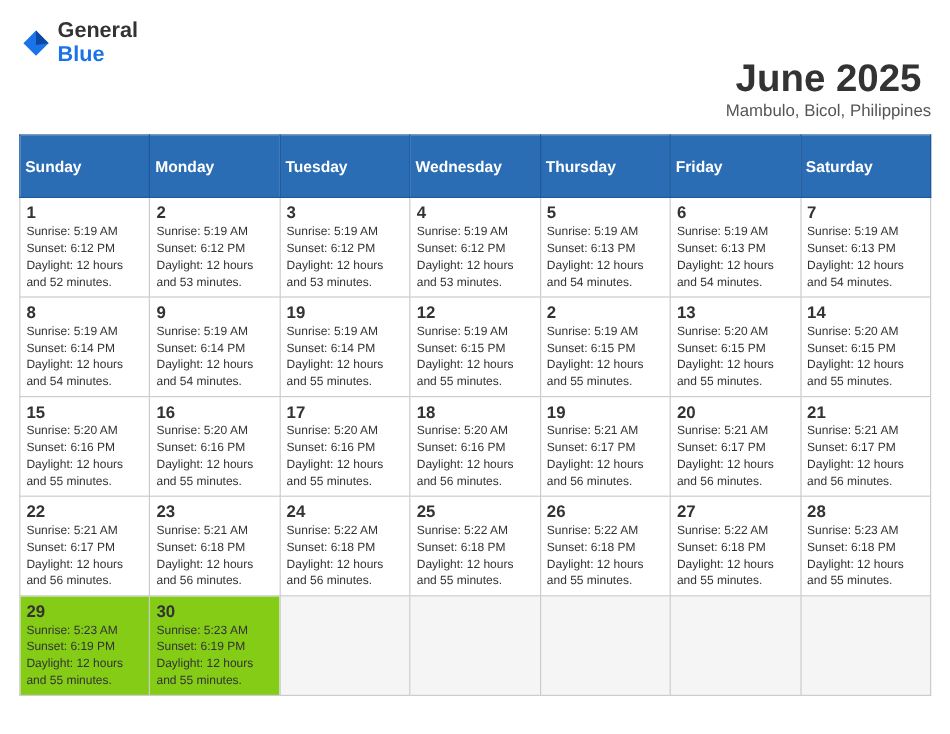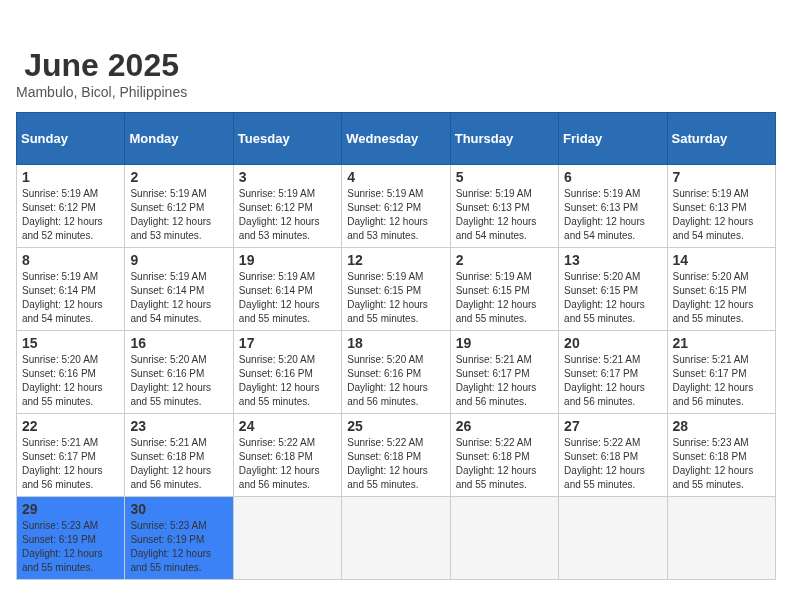--- a/index.html
+++ b/index.html
@@ -63,21 +63,21 @@
     }
     tbody td {
       border: 1px solid #ccc;
       vertical-align: top;
       padding: 4px 5px;
       width: 14.28%;
       height: 80px;
       background: #fff;
     }
     tbody tr:last-child td {
-      background: #3b82f6;
+      background: #84cc16;
     }
     .day-num {
       font-size: 14px;
       font-weight: bold;
       color: #333;
       display: block;
       margin-bottom: 2px;
     }
     .day-info {
       font-size: 10px;
@@ -85,20 +85,30 @@
       line-height: 1.4;
     }
     .empty-cell {
       background: #f5f5f5 !important;
     }
   </style>
 </head>
 <body>
 
 <div class="header-section">
+  <div class="logo">
+    <svg class="logo-icon" viewBox="0 0 40 40">
+      <polygon points="20,5 35,20 20,35 5,20" fill="#1a73e8"></polygon>
+      <polygon points="20,5 35,20 20,22" fill="#0d47a1"></polygon>
+    </svg>
+    <div class="logo-text">
+      <span class="logo-general">General</span>
+      <span class="logo-blue">Blue</span>
+    </div>
+  </div>
   <div class="title-section">
     <div class="calendar-title">June 2025</div>
     <div class="calendar-subtitle">Mambulo, Bicol, Philippines</div>
   </div>
 </div>
 
 <table>
   <thead>
     <tr>
       <th>Sunday</th>

